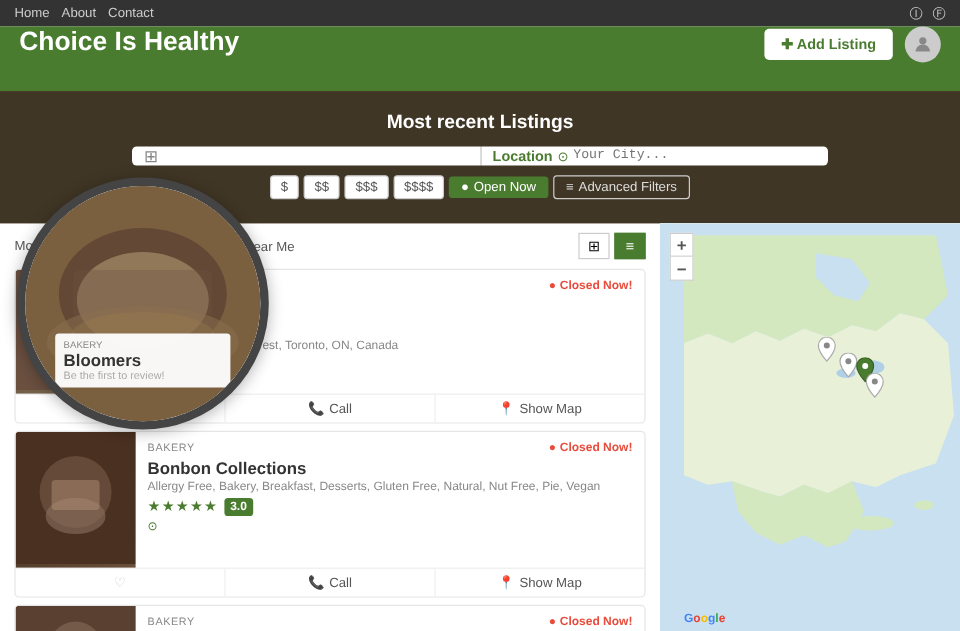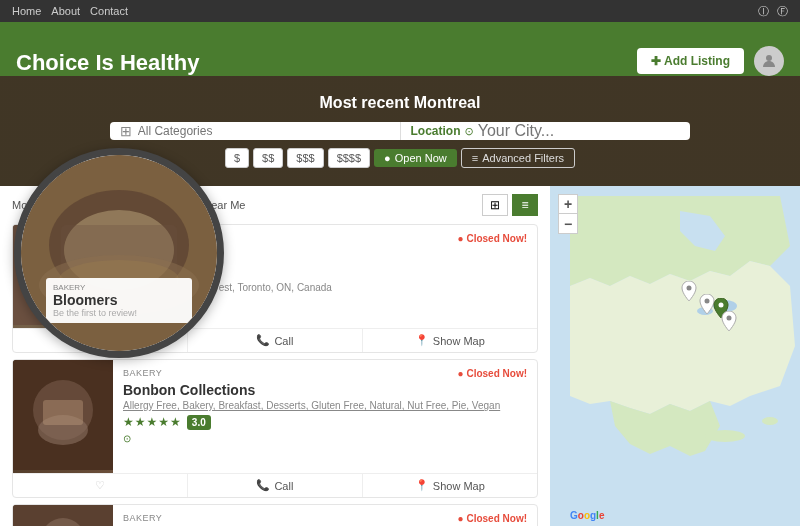--- a/index.html
+++ b/index.html
@@ -17,21 +17,21 @@
     .top-nav-links { display: flex; gap: 10px; }
     .top-nav-links span { color: #ccc; font-size: 11px; cursor: pointer; }
     .top-nav-icons { display: flex; gap: 8px; }
     .top-nav-icons span { color: #ccc; font-size: 11px; }
 
     
     .header {
       background: #4a7c2f;
       height: 54px;
       display: flex;
-      align-items: flex-end;
+      align-items: flex-start;
       padding: 0 16px;
       justify-content: space-between;
     }
     .site-title { color: white; font-size: 22px; font-weight: bold; }
     .add-listing-btn {
       background: white;
       color: #4a7c2f;
       border: none;
       padding: 6px 14px;
       border-radius: 4px;
@@ -86,22 +86,23 @@
       flex: 1;
       background: white;
       display: flex;
       align-items: center;
       padding: 0 10px;
       border-radius: 0 4px 4px 0;
     }
     .search-right input {
       border: none;
       outline: none;
-      font-size: 16px;
+      font-size: 11px;
       width: 100%;
+      font-family: Liberation Mono, monospace;
     }
     .location-label { color: #4a7c2f; font-size: 12px; margin-right: 4px; font-weight: bold; }
     .grid-icon { color: #888; font-size: 14px; margin-right: 6px; }
     .filter-bar {
       display: flex;
       gap: 4px;
       justify-content: center;
       align-items: center;
     }
     .price-btn {
@@ -215,21 +216,20 @@
     .listing-name-sm {
       font-size: 14px;
       font-weight: bold;
       color: #333;
       margin-bottom: 2px;
     }
     .listing-tags {
       font-size: 10px;
       color: #888;
       margin-bottom: 4px;
-      text-decoration: underline;
     }
     .listing-review {
       font-size: 10px;
       color: #aaa;
       margin-bottom: 4px;
     }
     .listing-address {
       font-size: 10px;
       color: #888;
       display: flex;
@@ -360,25 +360,24 @@
           <circle cx="8" cy="5" r="3" fill="#888"></circle>
           <path d="M2 14c0-3.3 2.7-6 6-6s6 2.7 6 6" fill="#888"></path>
         </svg>
     </div>
   </div>
 </div>
 
 <div class="hero">
   <div class="hero-bg"></div>
   <div class="hero-content">
-    <div class="hero-title">Most recent Montreal</div>
+    <div class="hero-title">Most recent Listings</div>
     <div class="search-bar">
       <div class="search-left">
         <span class="grid-icon">⊞</span>
-        <input type="text" placeholder="All Categories" style="">
       </div>
       <div class="search-right">
         <span class="location-label">Location</span>
         <span style="color:#4a7c2f;font-size:11px;margin-right:4px;">⊙</span>
         <input type="text" placeholder="Your City..." style="">
       </div>
     </div>
     <div class="filter-bar">
       <button class="price-btn">$</button>
       <button class="price-btn">$$</button>

